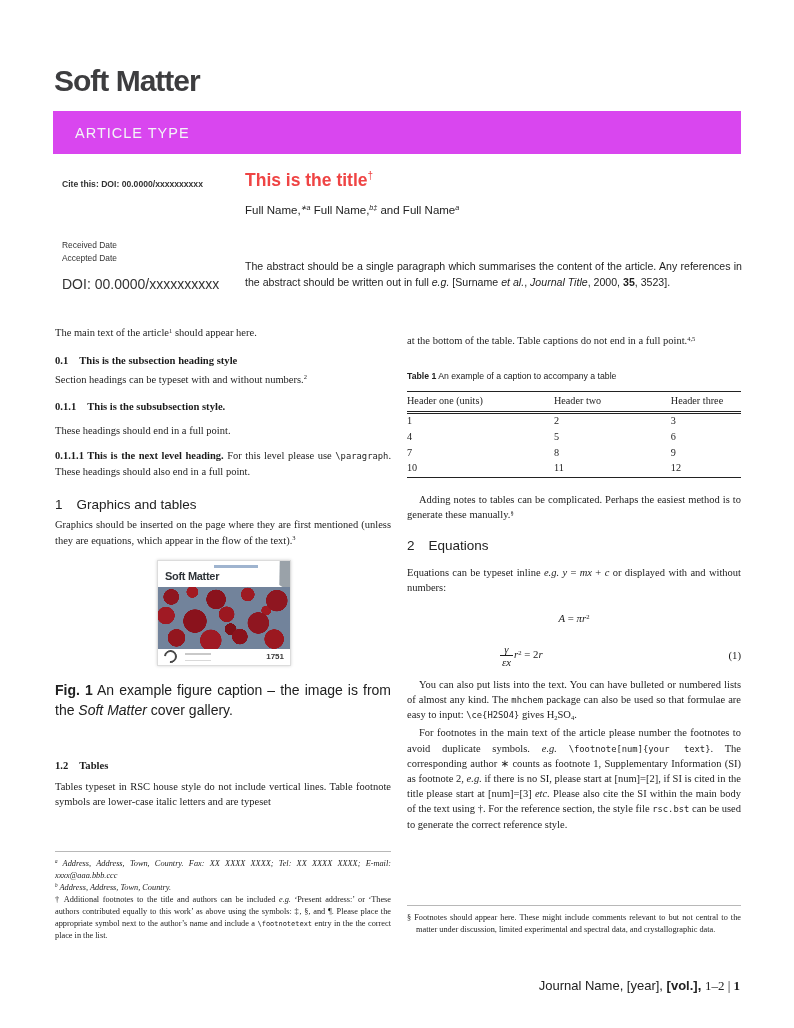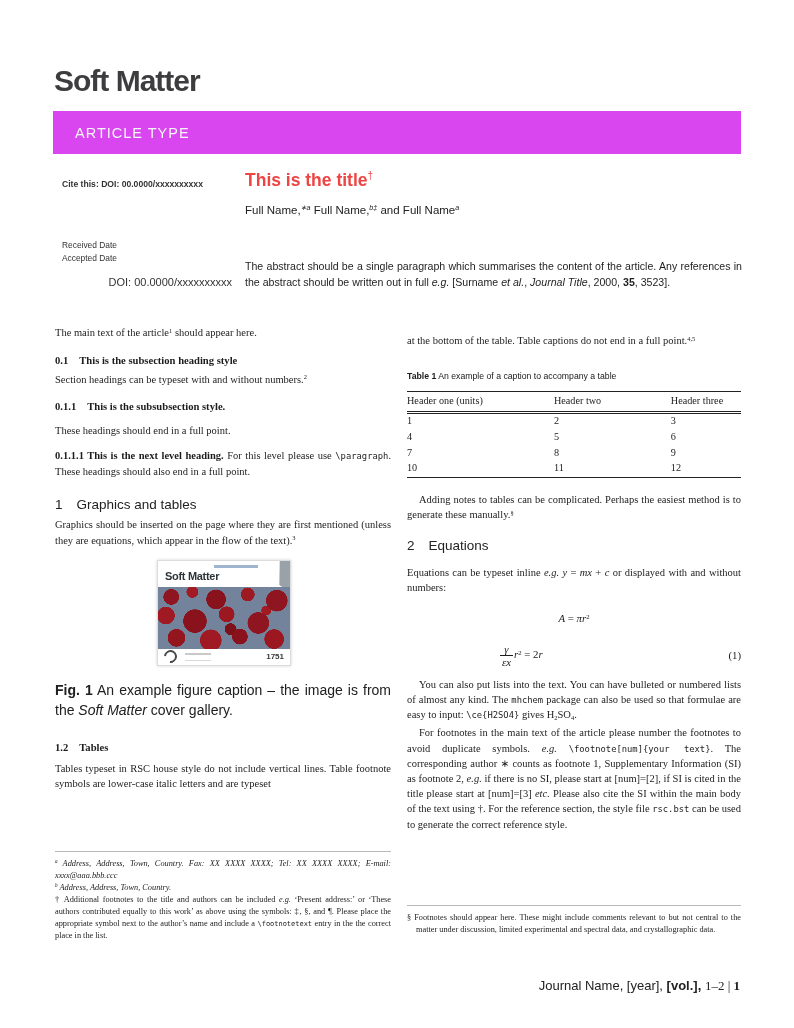--- a/index.html
+++ b/index.html
@@ -31,21 +31,21 @@
   .type-banner-label{
     font-family:"Liberation Sans",sans-serif;font-size:14.5px;
     color:#f3f5f7;letter-spacing:1px;padding-left:22px;
   }
   .meta-left{position:absolute;left:62px;width:170px;
     font-family:"Liberation Sans",sans-serif;color:#333;}
   .cite-line{top:179px;font-size:8.6px;font-weight:bold;}
   .date-line{font-size:8.4px;}
   .received-line{top:240px;}
   .accepted-line{top:253px;}
-  .doi-line{top:276px;font-size:11px;text-align:right;}
+  .doi-line{top:276px;font-size:14px;}
   .article-title{
     position:absolute;left:245px;top:170px;
     font-family:"Liberation Sans",sans-serif;font-weight:bold;font-size:17.5px;color:#ef4444;
   }
   .title-sup{font-size:10px;position:relative;top:-7px;font-weight:normal;}
   .author-line{
     position:absolute;left:245px;top:204px;width:496px;
     font-family:"Liberation Sans",sans-serif;font-size:11.5px;color:#222;
   }
   .abstract-text{
@@ -63,21 +63,21 @@
 
   .h-serif{font-weight:bold;font-size:10.6px;margin-top:13px;text-align:left;}
   .h-serif .hnum{margin-right:11px;}
   .h-sans{
     font-family:"Liberation Sans",sans-serif;font-size:13.5px;font-weight:400;
     color:#222;margin-top:16px;text-align:left;
   }
   .h-sans .hnum{margin-right:14px;}
   .mt3{margin-top:3px;} .mt5{margin-top:5px;} .mt8{margin-top:8px;}
   .mt9{margin-top:9px;} .mt10{margin-top:10px;} .mt12{margin-top:12px;}
-  .mt14{margin-top:14px;} .mt22{margin-top:22px;} .mt38{margin-top:20px;}
+  .mt14{margin-top:14px;} .mt22{margin-top:22px;} .mt38{margin-top:38px;}
 
   
   .figure-wrap{margin:12px auto 0 auto;width:132px;}
   .cover-card{
     width:132px;height:104px;background:#fff;border:1px solid #dcdcdc;
     box-shadow:0 0 3px rgba(0,0,0,0.18);position:relative;overflow:hidden;
   }
   .cover-url{position:absolute;top:4px;left:56px;width:44px;height:3px;background:#7f9bbf;opacity:.75;}
   .cover-masthead{
     position:absolute;top:8px;left:7px;

